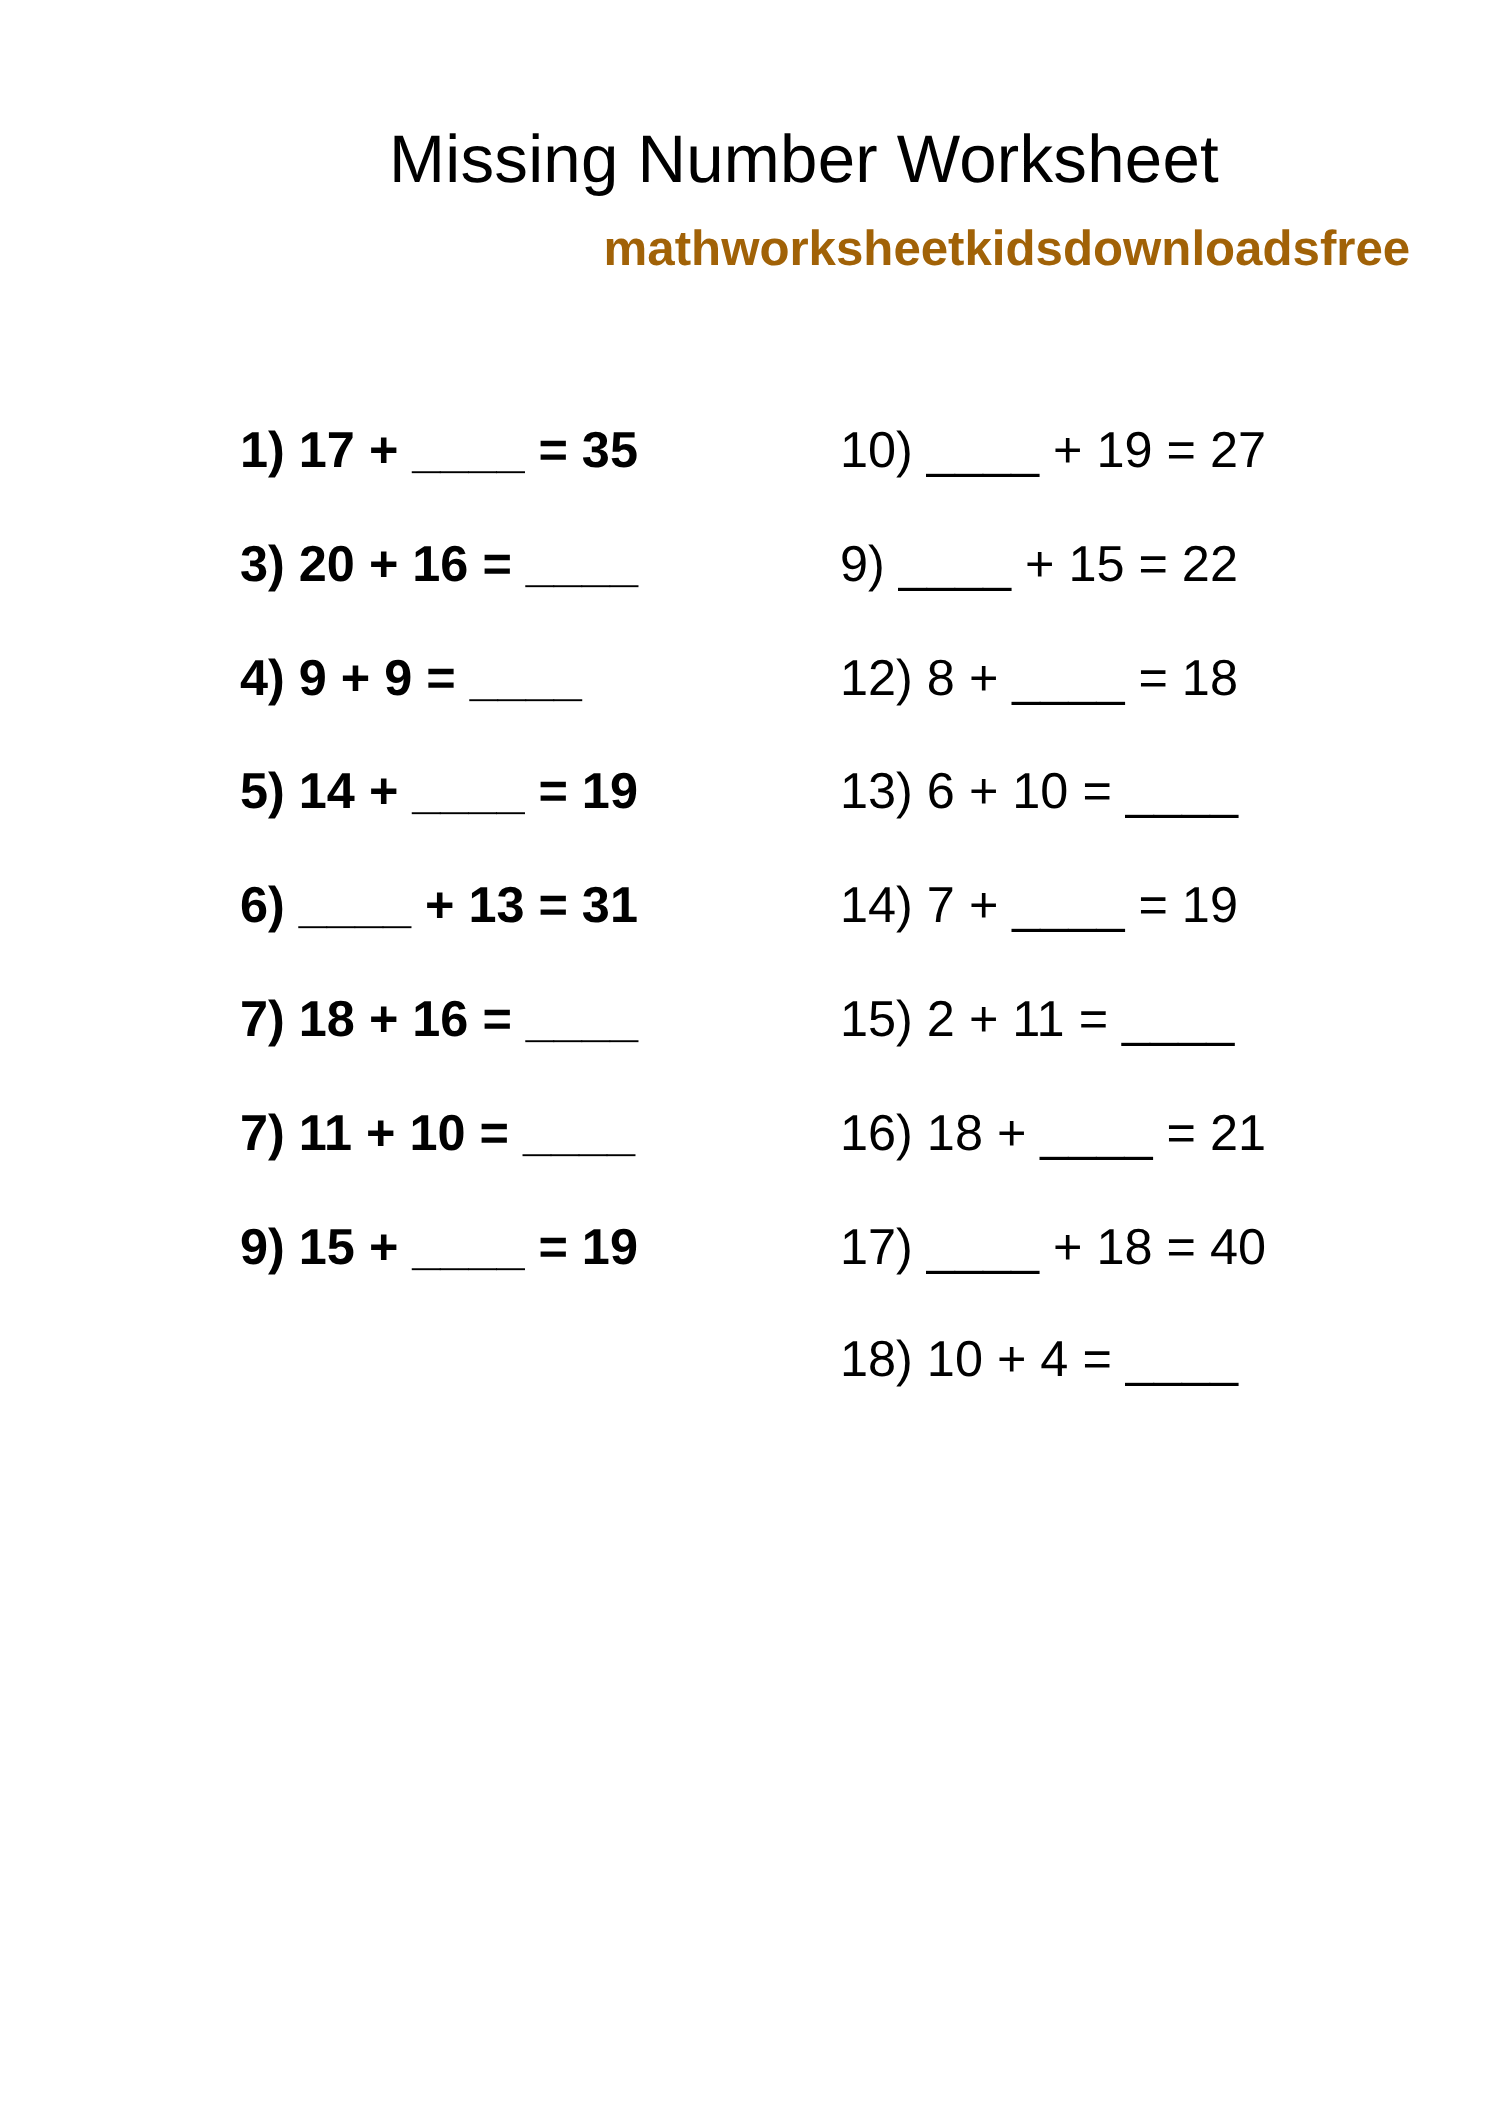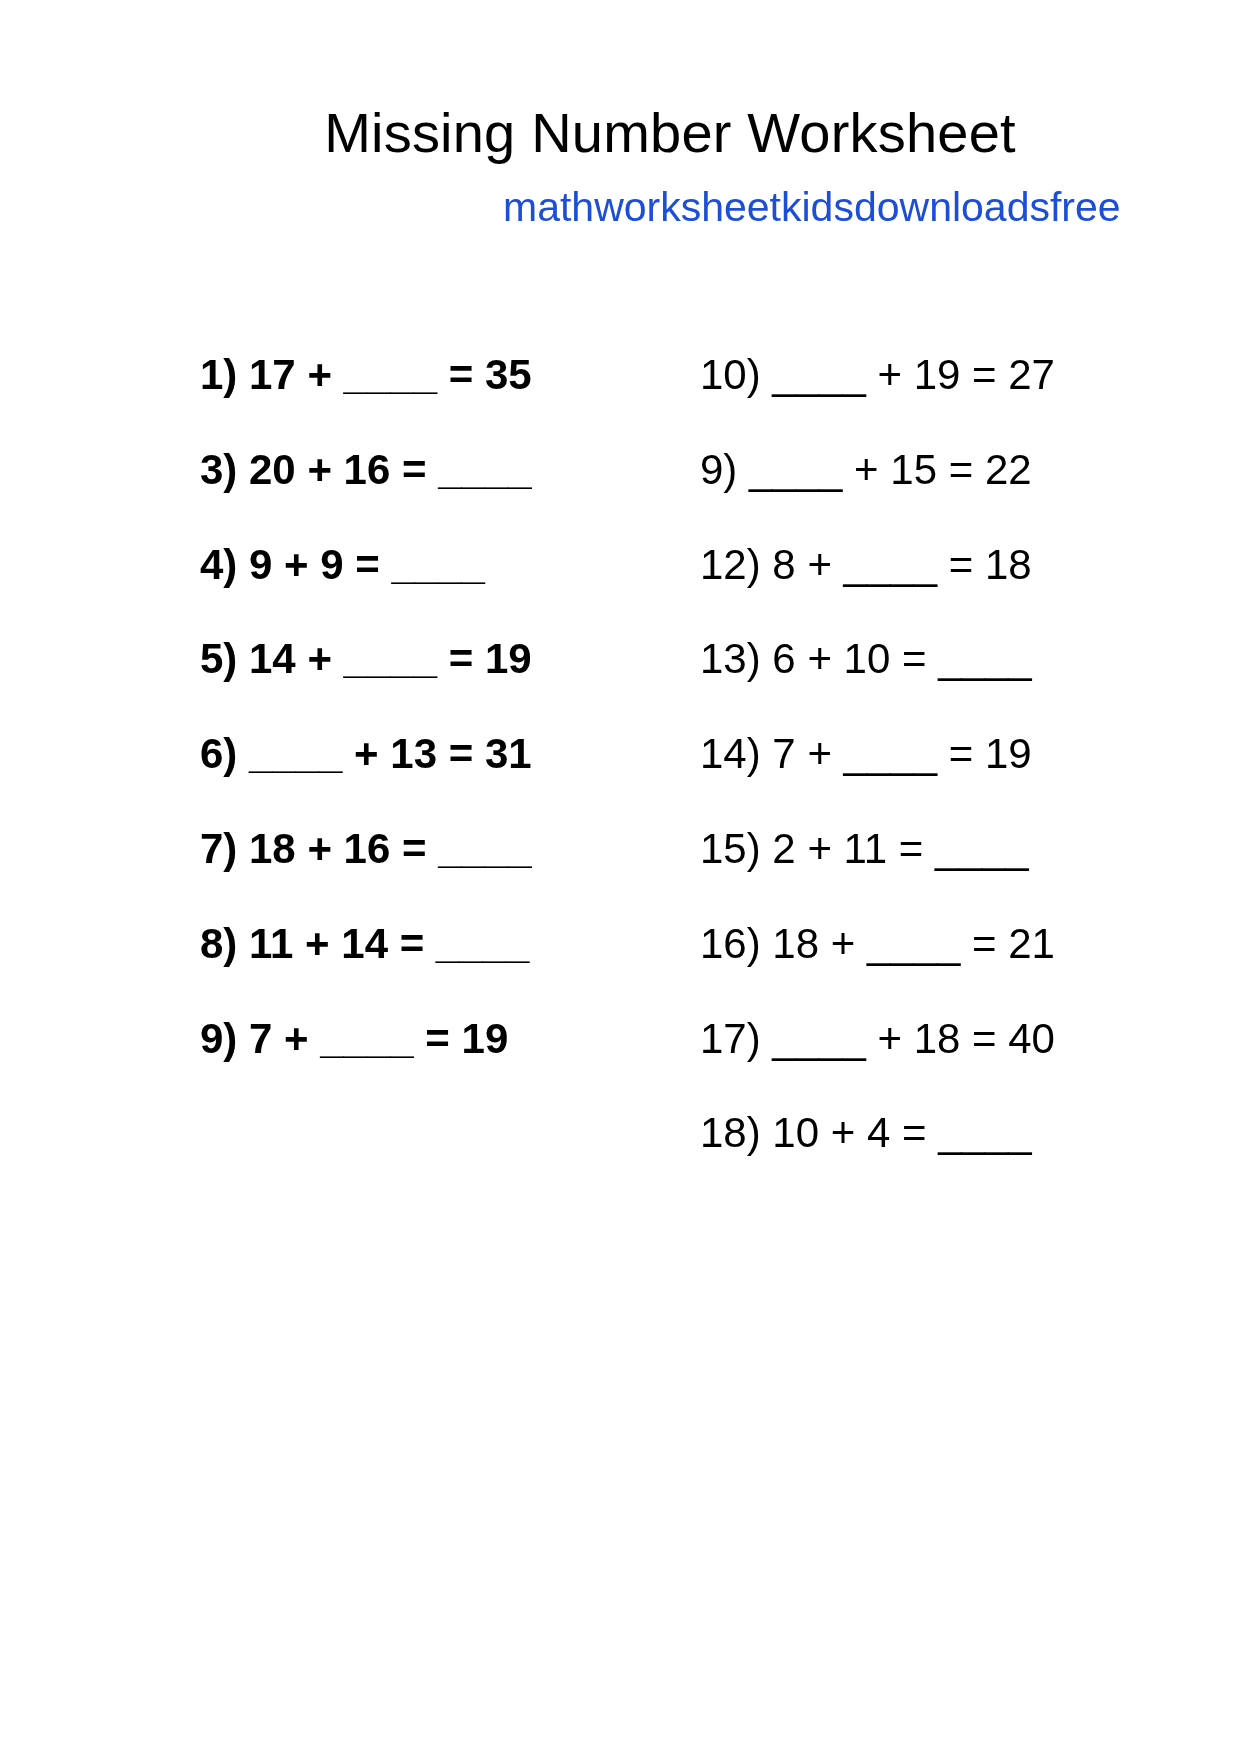--- a/index.html
+++ b/index.html
@@ -25,22 +25,23 @@
       line-height: 70px;
       letter-spacing: 0.2px;
       white-space: nowrap;
     }
     .subtitle {
       position: absolute;
       left: 503px;
       top: 182px;
       font-size: 41px;
       line-height: 50px;
-      color: #1d4ed8;
+      color: #a16207;
       white-space: nowrap;
+      font-weight: bold;
     }
     .column {
       position: absolute;
       top: 347px;
     }
     .col-left { left: 200px; font-weight: bold; }
     .col-right { left: 700px; }
     .problem {
       height: 94.8px;
       font-size: 42px;
@@ -55,22 +56,22 @@
   <div class="title">Missing Number Worksheet</div>
   <div class="subtitle">mathworksheetkidsdownloadsfree</div>
 
   <div class="column col-left">
     <div class="problem">1) 17 + ____ = 35</div>
     <div class="problem">3) 20 + 16 = ____</div>
     <div class="problem">4) 9 + 9 = ____</div>
     <div class="problem">5) 14 + ____ = 19</div>
     <div class="problem">6) ____ + 13 = 31</div>
     <div class="problem">7) 18 + 16 = ____</div>
-    <div class="problem">8) 11 + 14 = ____</div>
-    <div class="problem">9) 7 + ____ = 19</div>
+    <div class="problem">7) 11 + 10 = ____</div>
+    <div class="problem">9) 15 + ____ = 19</div>
   </div>
 
   <div class="column col-right">
     <div class="problem">10) ____ + 19 = 27</div>
     <div class="problem">9) ____ + 15 = 22</div>
     <div class="problem">12) 8 + ____ = 18</div>
     <div class="problem">13) 6 + 10 = ____</div>
     <div class="problem">14) 7 + ____ = 19</div>
     <div class="problem">15) 2 + 11 = ____</div>
     <div class="problem">16) 18 + ____ = 21</div>

